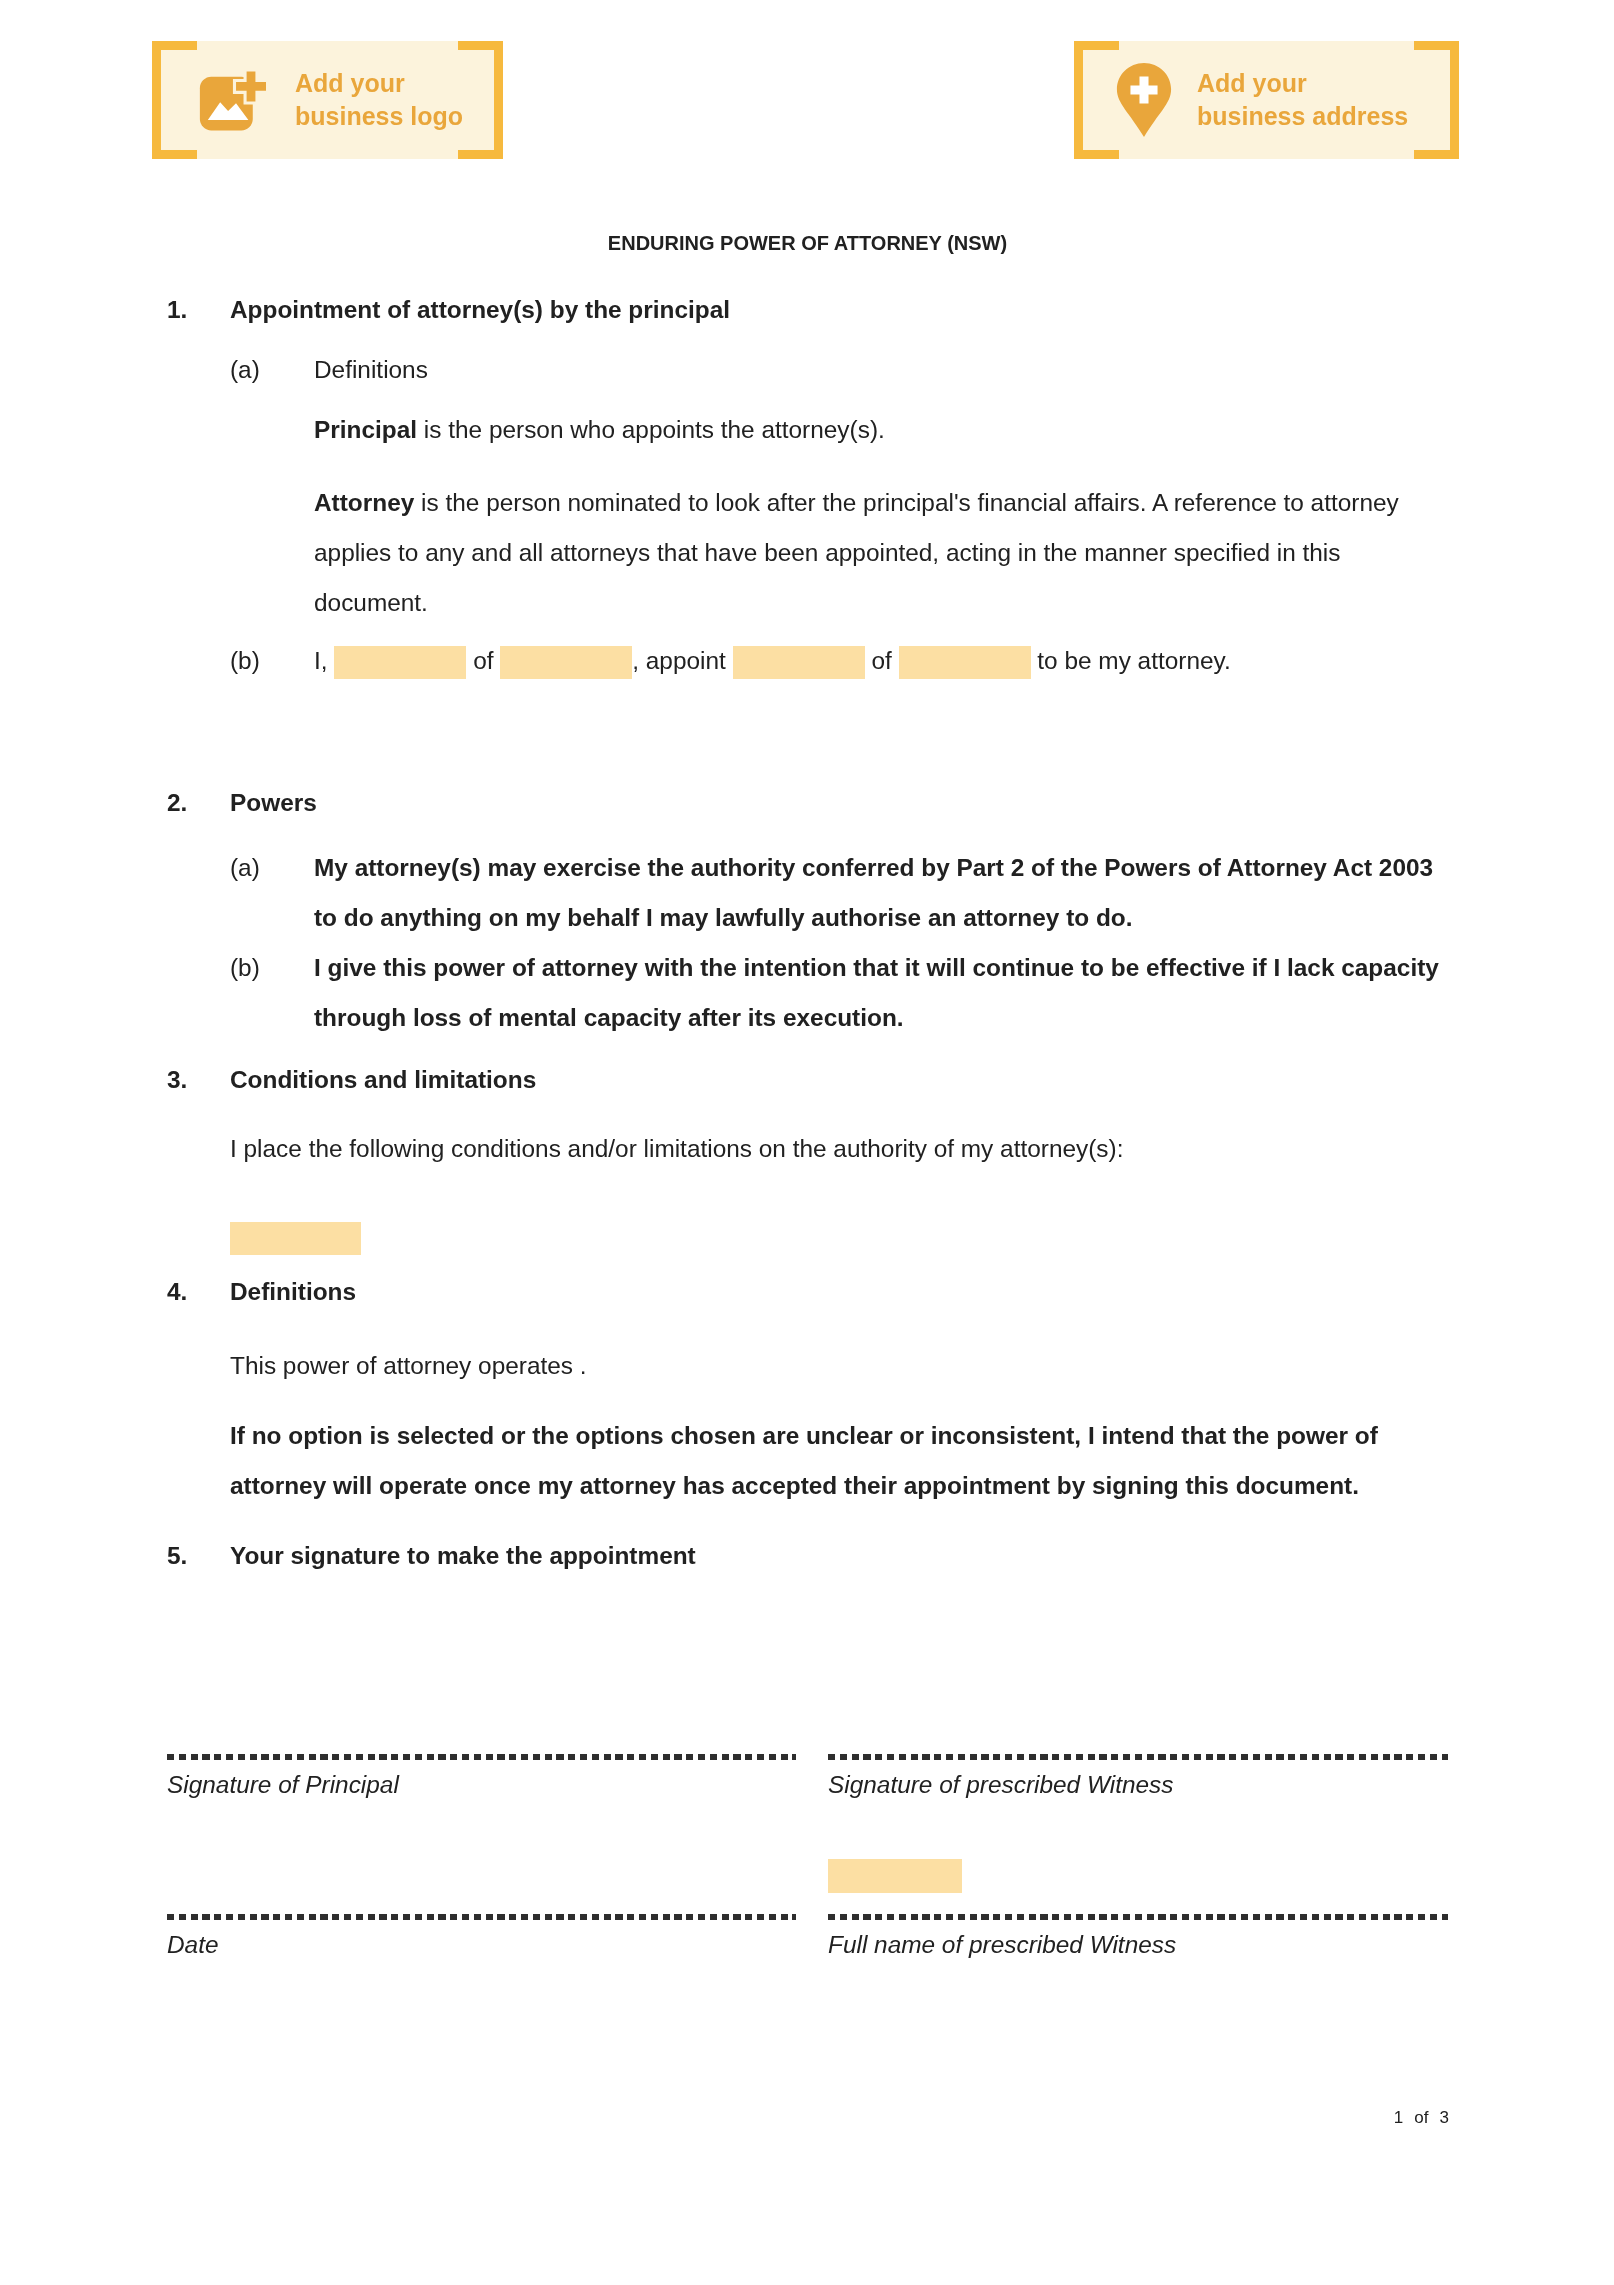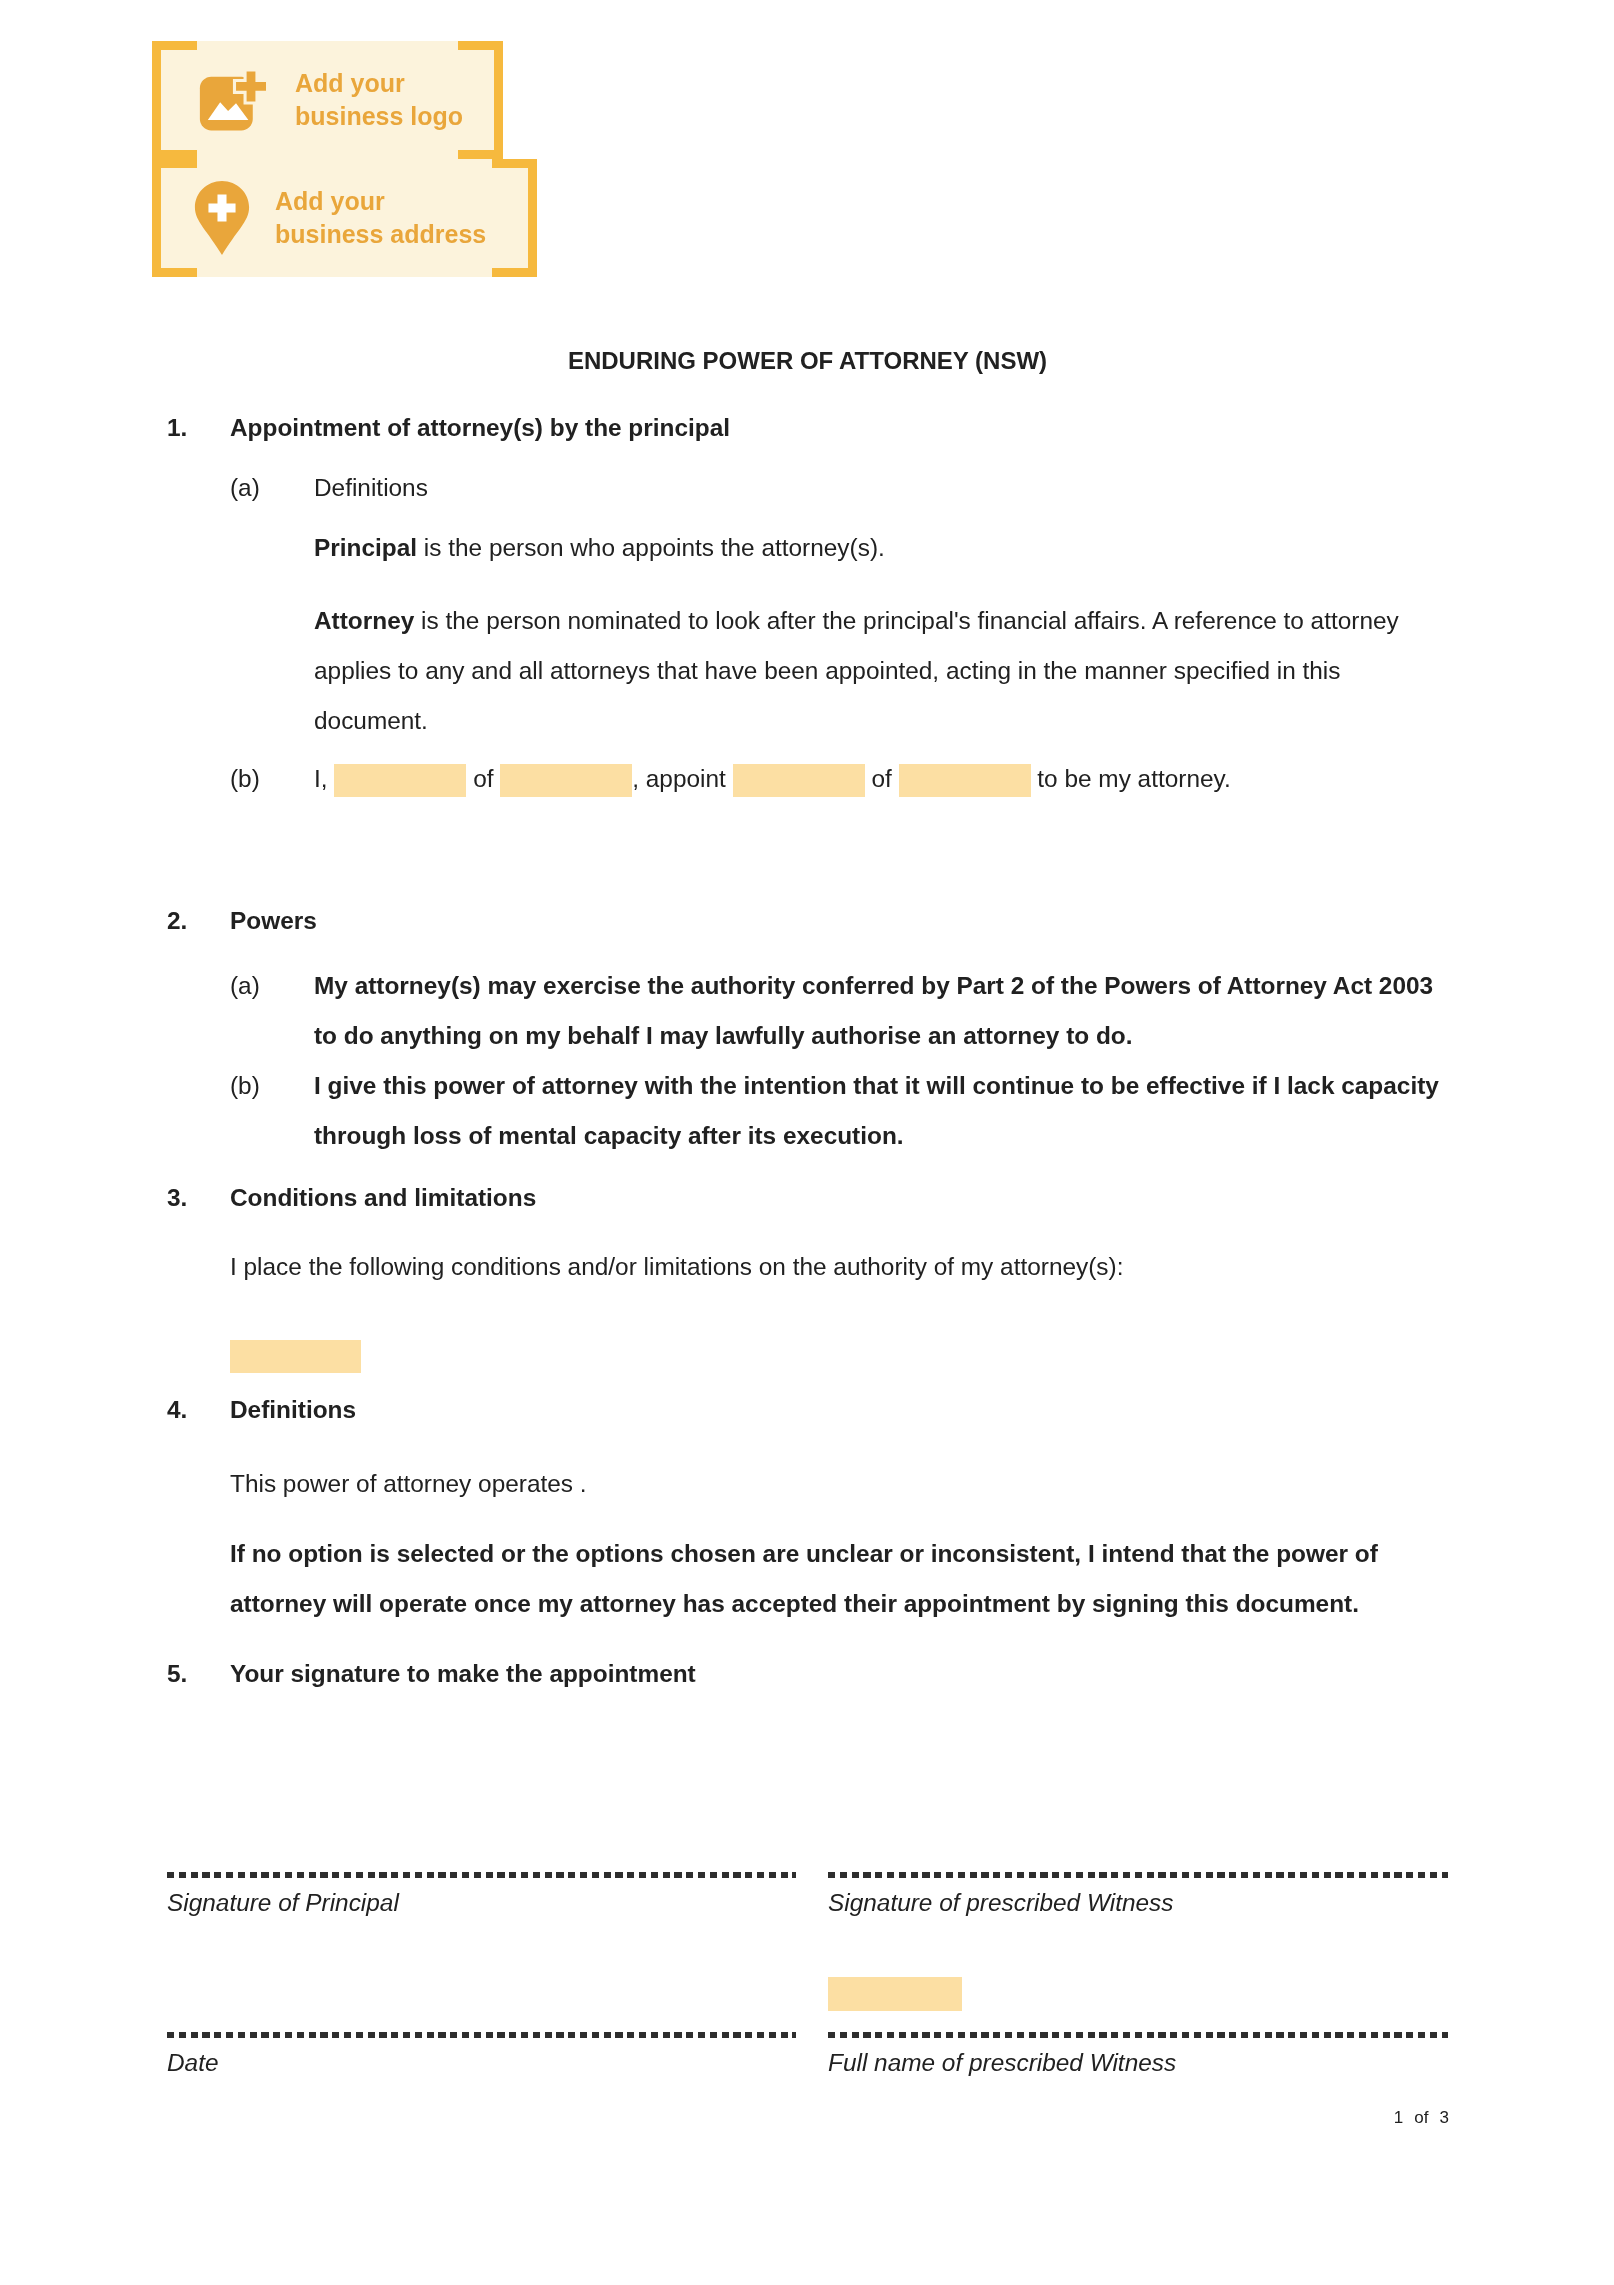--- a/index.html
+++ b/index.html
@@ -10,33 +10,33 @@
     --text:#212121;
   }
   *{margin:0;padding:0;box-sizing:border-box;}
   body{background:#ffffff;}
   .page{
     width:1615px;height:2285px;position:relative;background:#ffffff;
     font-family:"Liberation Sans","DejaVu Sans",sans-serif;color:var(--text);
     overflow:hidden;
   }
   
-  .header{display:flex;justify-content:space-between;padding:41px 156px 0 152px;flex-direction:column;}
+  .header{display:flex;justify-content:space-between;padding:41px 156px 0 152px;}
   .ph-box{position:relative;height:118px;background:var(--cream);display:flex;align-items:center;cursor:pointer;}
   .ph-box.logo{width:351px;}
   .ph-box.addr{width:385px;}
   .ph-box::before,.ph-box::after{content:"";position:absolute;top:0;bottom:0;width:36px;border:9px solid var(--bracket);}
   .ph-box::before{left:0;border-right:none;}
   .ph-box::after{right:0;border-left:none;}
   .ph-content{display:flex;align-items:center;gap:29px;padding-left:47px;position:relative;z-index:1;}
   .ph-box.addr .ph-content{padding-left:42px;gap:25px;}
   .ph-text{font-weight:bold;font-size:25px;line-height:33px;color:var(--accent);}
   .ph-text span{display:block;}
   
-  .title{margin-top:66px;text-align:center;font-weight:bold;font-size:24px;line-height:36px;}
+  .title{margin-top:66px;text-align:center;font-weight:bold;font-size:20px;line-height:36px;}
   
   .doc{padding:0 167px;font-size:24.4px;line-height:50px;}
   .sec{display:grid;grid-template-columns:63px 1fr;font-weight:bold;}
   .sub{display:grid;grid-template-columns:84px 1fr;margin-left:63px;}
   .sub .lbl{font-weight:normal;}
   .bold{font-weight:bold;}
   .ind{margin-left:147px;}
   .ind70{margin-left:63px;}
   b{font-weight:bold;}
   

